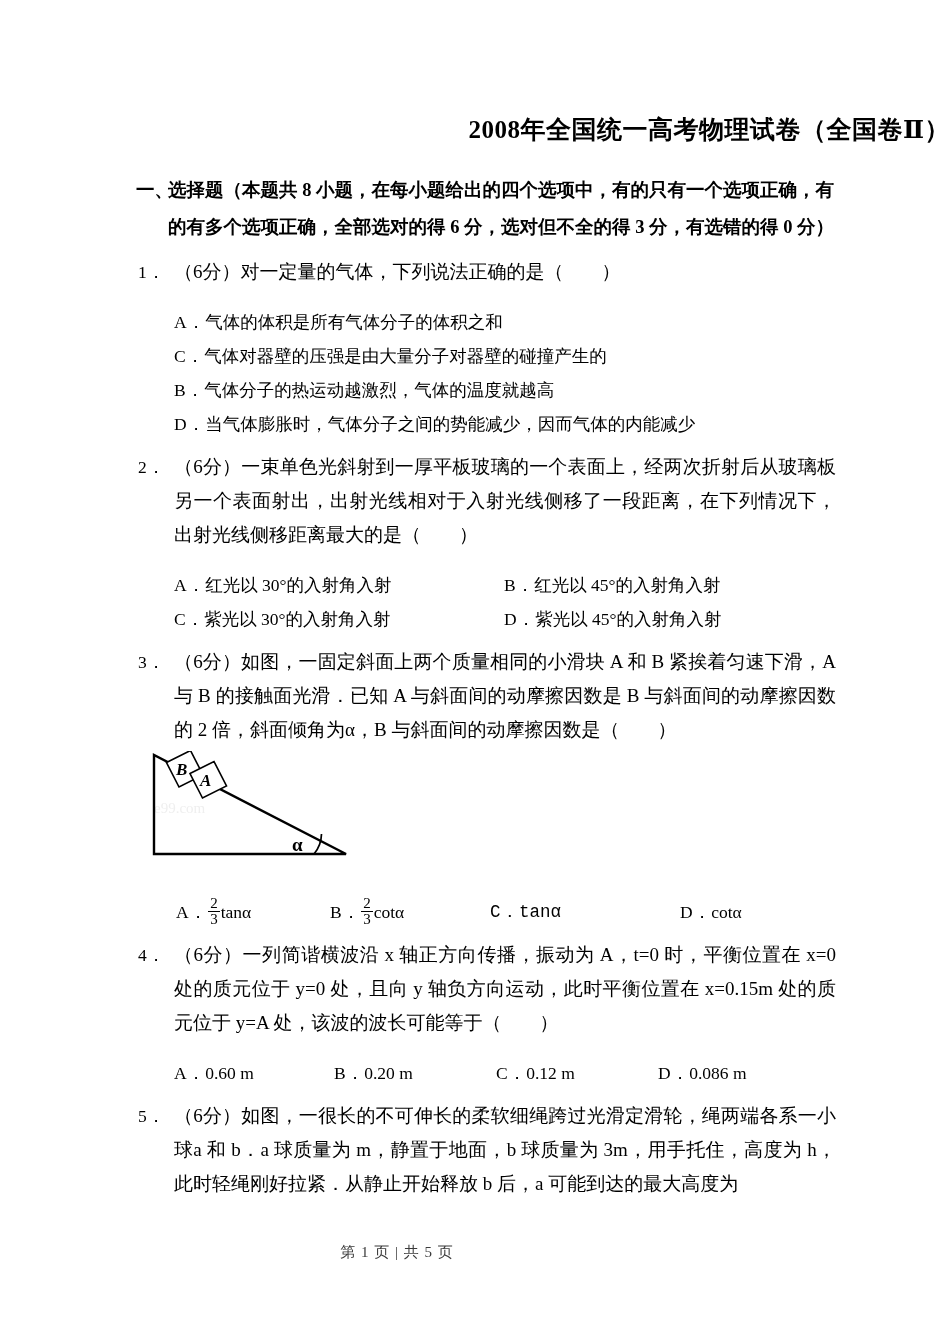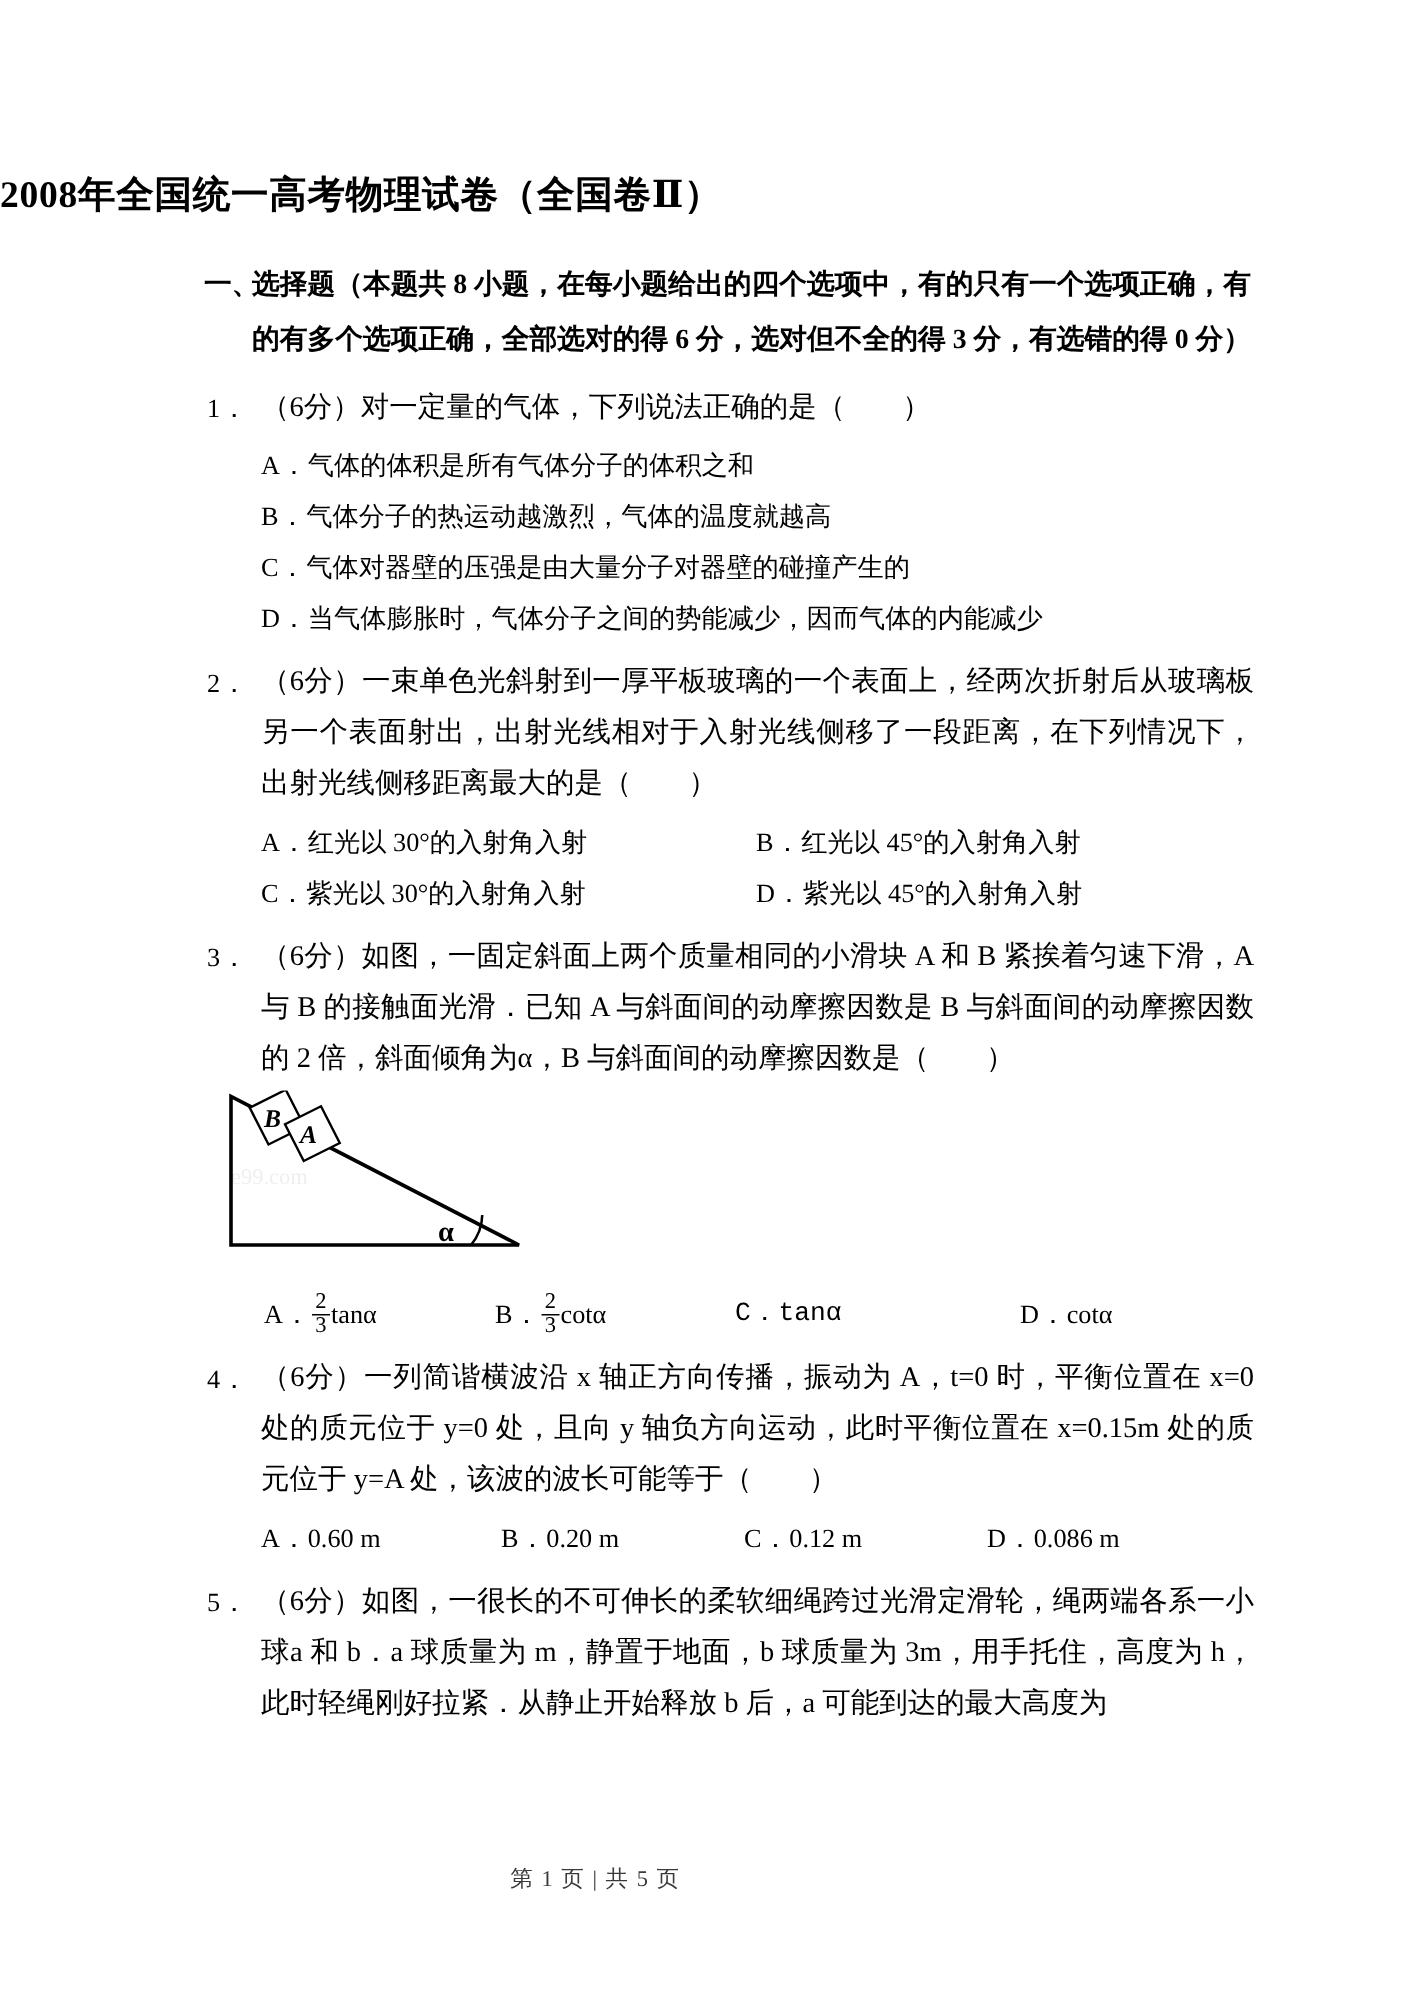--- a/index.html
+++ b/index.html
@@ -20,21 +20,21 @@
     left: 0;
     top: 0;
     width: 950px;
     height: 1344px;
   }
   .doc-title {
     position: absolute;
     left: 0;
     top: 113px;
     width: 950px;
-    text-align: left;
+    text-align: right;
     font-size: 25px;
     font-weight: bold;
     letter-spacing: 0.5px;
     font-family: "Liberation Serif", "DejaVu Serif", serif;
   }
   .content {
     position: absolute;
     left: 136px;
     top: 172px;
     width: 700px;
@@ -66,21 +66,21 @@
     font-size: 17.5px;
     letter-spacing: 0.5px;
   }
   .q-body {
     font-size: 19px;
     line-height: 34px;
     text-align: justify;
   }
   .opts {
     position: relative;
-    margin-top: 4px;
+    margin-top: 16px;
   }
   .opt-row {
     position: relative;
     height: 34px;
     line-height: 34px;
     font-size: 17.5px;
   }
   .opt {
     position: absolute;
     top: 0;
@@ -161,26 +161,26 @@
       <span class="num">1．</span>
       <div class="q-body">（6分）对一定量的气体，下列说法正确的是（　　）</div>
       <div class="opts">
         <div class="opt-row">
           <span class="opt c1">
             <span class="lbl">A．</span><span>气体的体积是所有气体分子的体积之和</span>
           </span>
         </div>
         <div class="opt-row">
           <span class="opt c1">
+            <span class="lbl">C．</span><span>气体对器壁的压强是由大量分子对器壁的碰撞产生的</span>
+          </span>
+        </div>
+        <div class="opt-row">
+          <span class="opt c1">
             <span class="lbl">B．</span><span>气体分子的热运动越激烈，气体的温度就越高</span>
-          </span>
-        </div>
-        <div class="opt-row">
-          <span class="opt c1">
-            <span class="lbl">C．</span><span>气体对器壁的压强是由大量分子对器壁的碰撞产生的</span>
           </span>
         </div>
         <div class="opt-row">
           <span class="opt c1">
             <span class="lbl">D．</span><span>当气体膨胀时，气体分子之间的势能减少，因而气体的内能减少</span>
           </span>
         </div>
       </div>
     </div>
 

